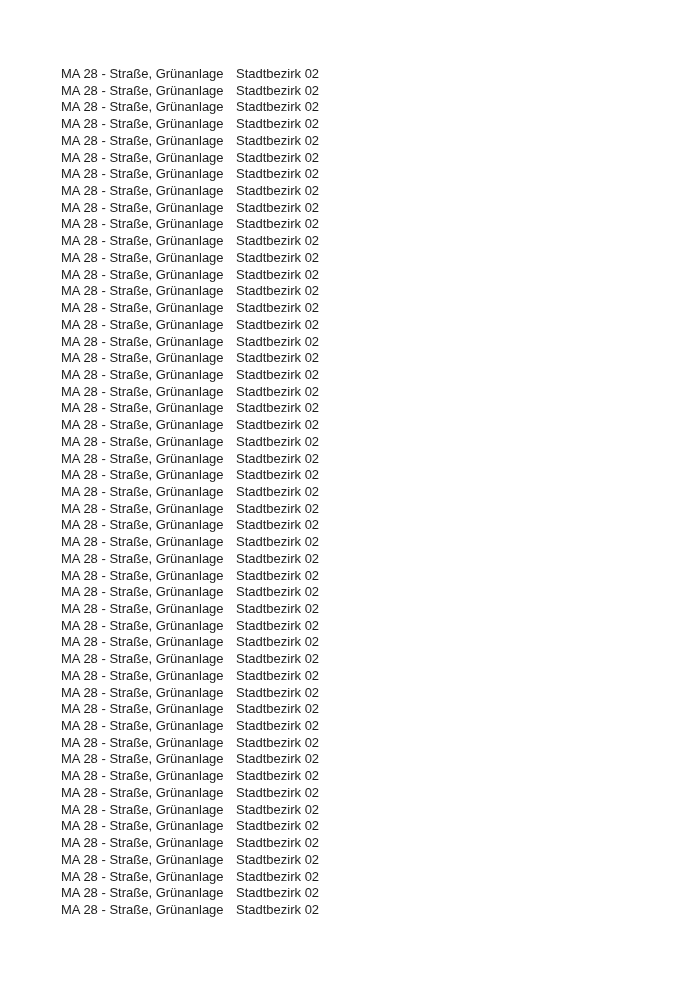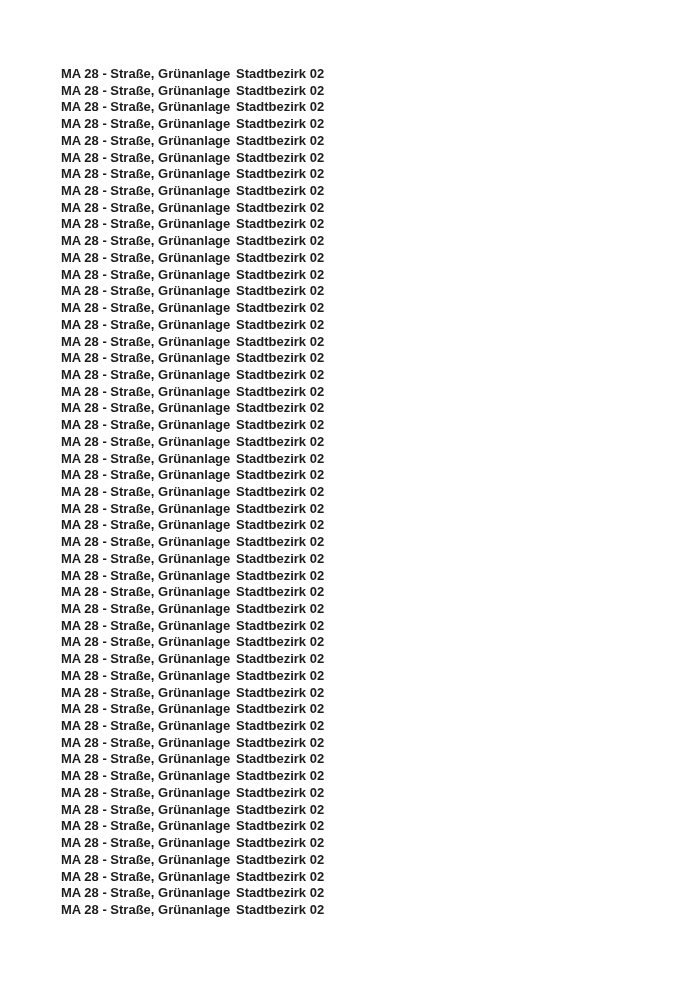--- a/index.html
+++ b/index.html
@@ -14,21 +14,20 @@
     overflow: hidden;
     position: relative;
   }
   .doc-page {
     position: absolute;
     left: 0;
     top: 0;
     width: 700px;
     height: 990px;
     background: #ffffff;
-    font-weight: bold;
   }
   .entry-list {
     position: absolute;
     left: 61px;
     top: 66px;
     color: #1c1c1c;
     font-size: 13px;
     line-height: 16.72px;
   }
   .row {

